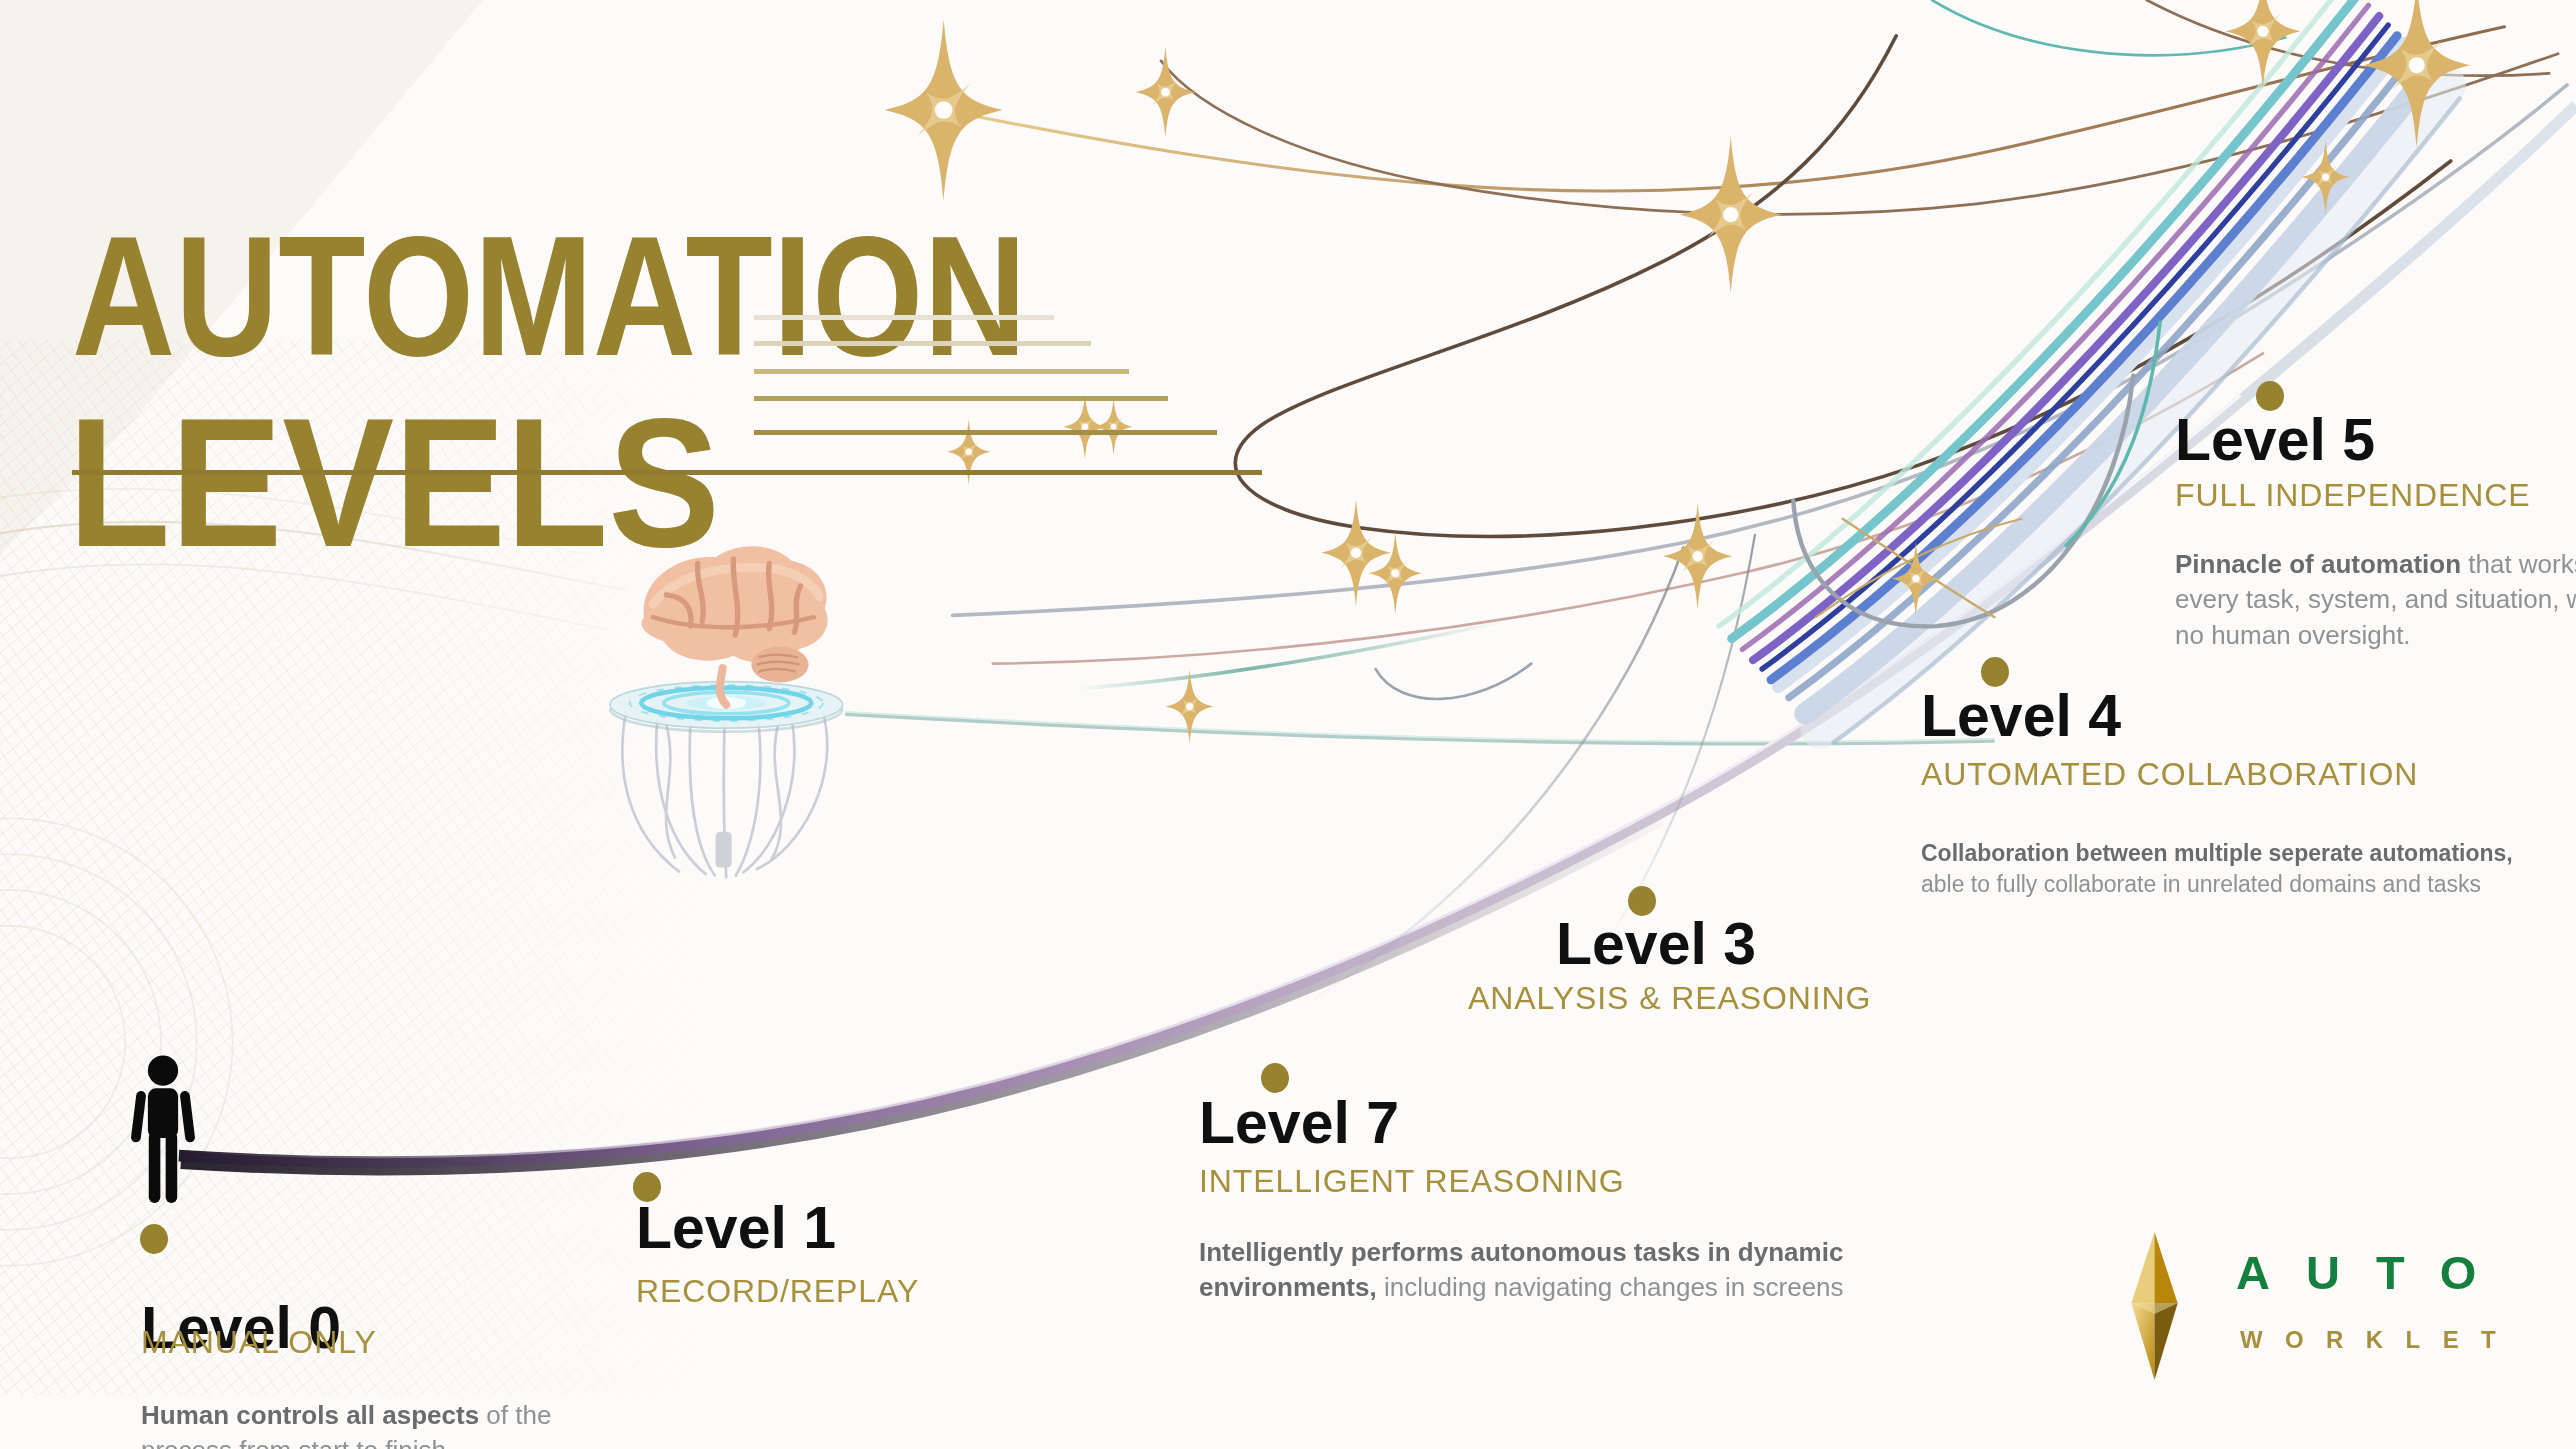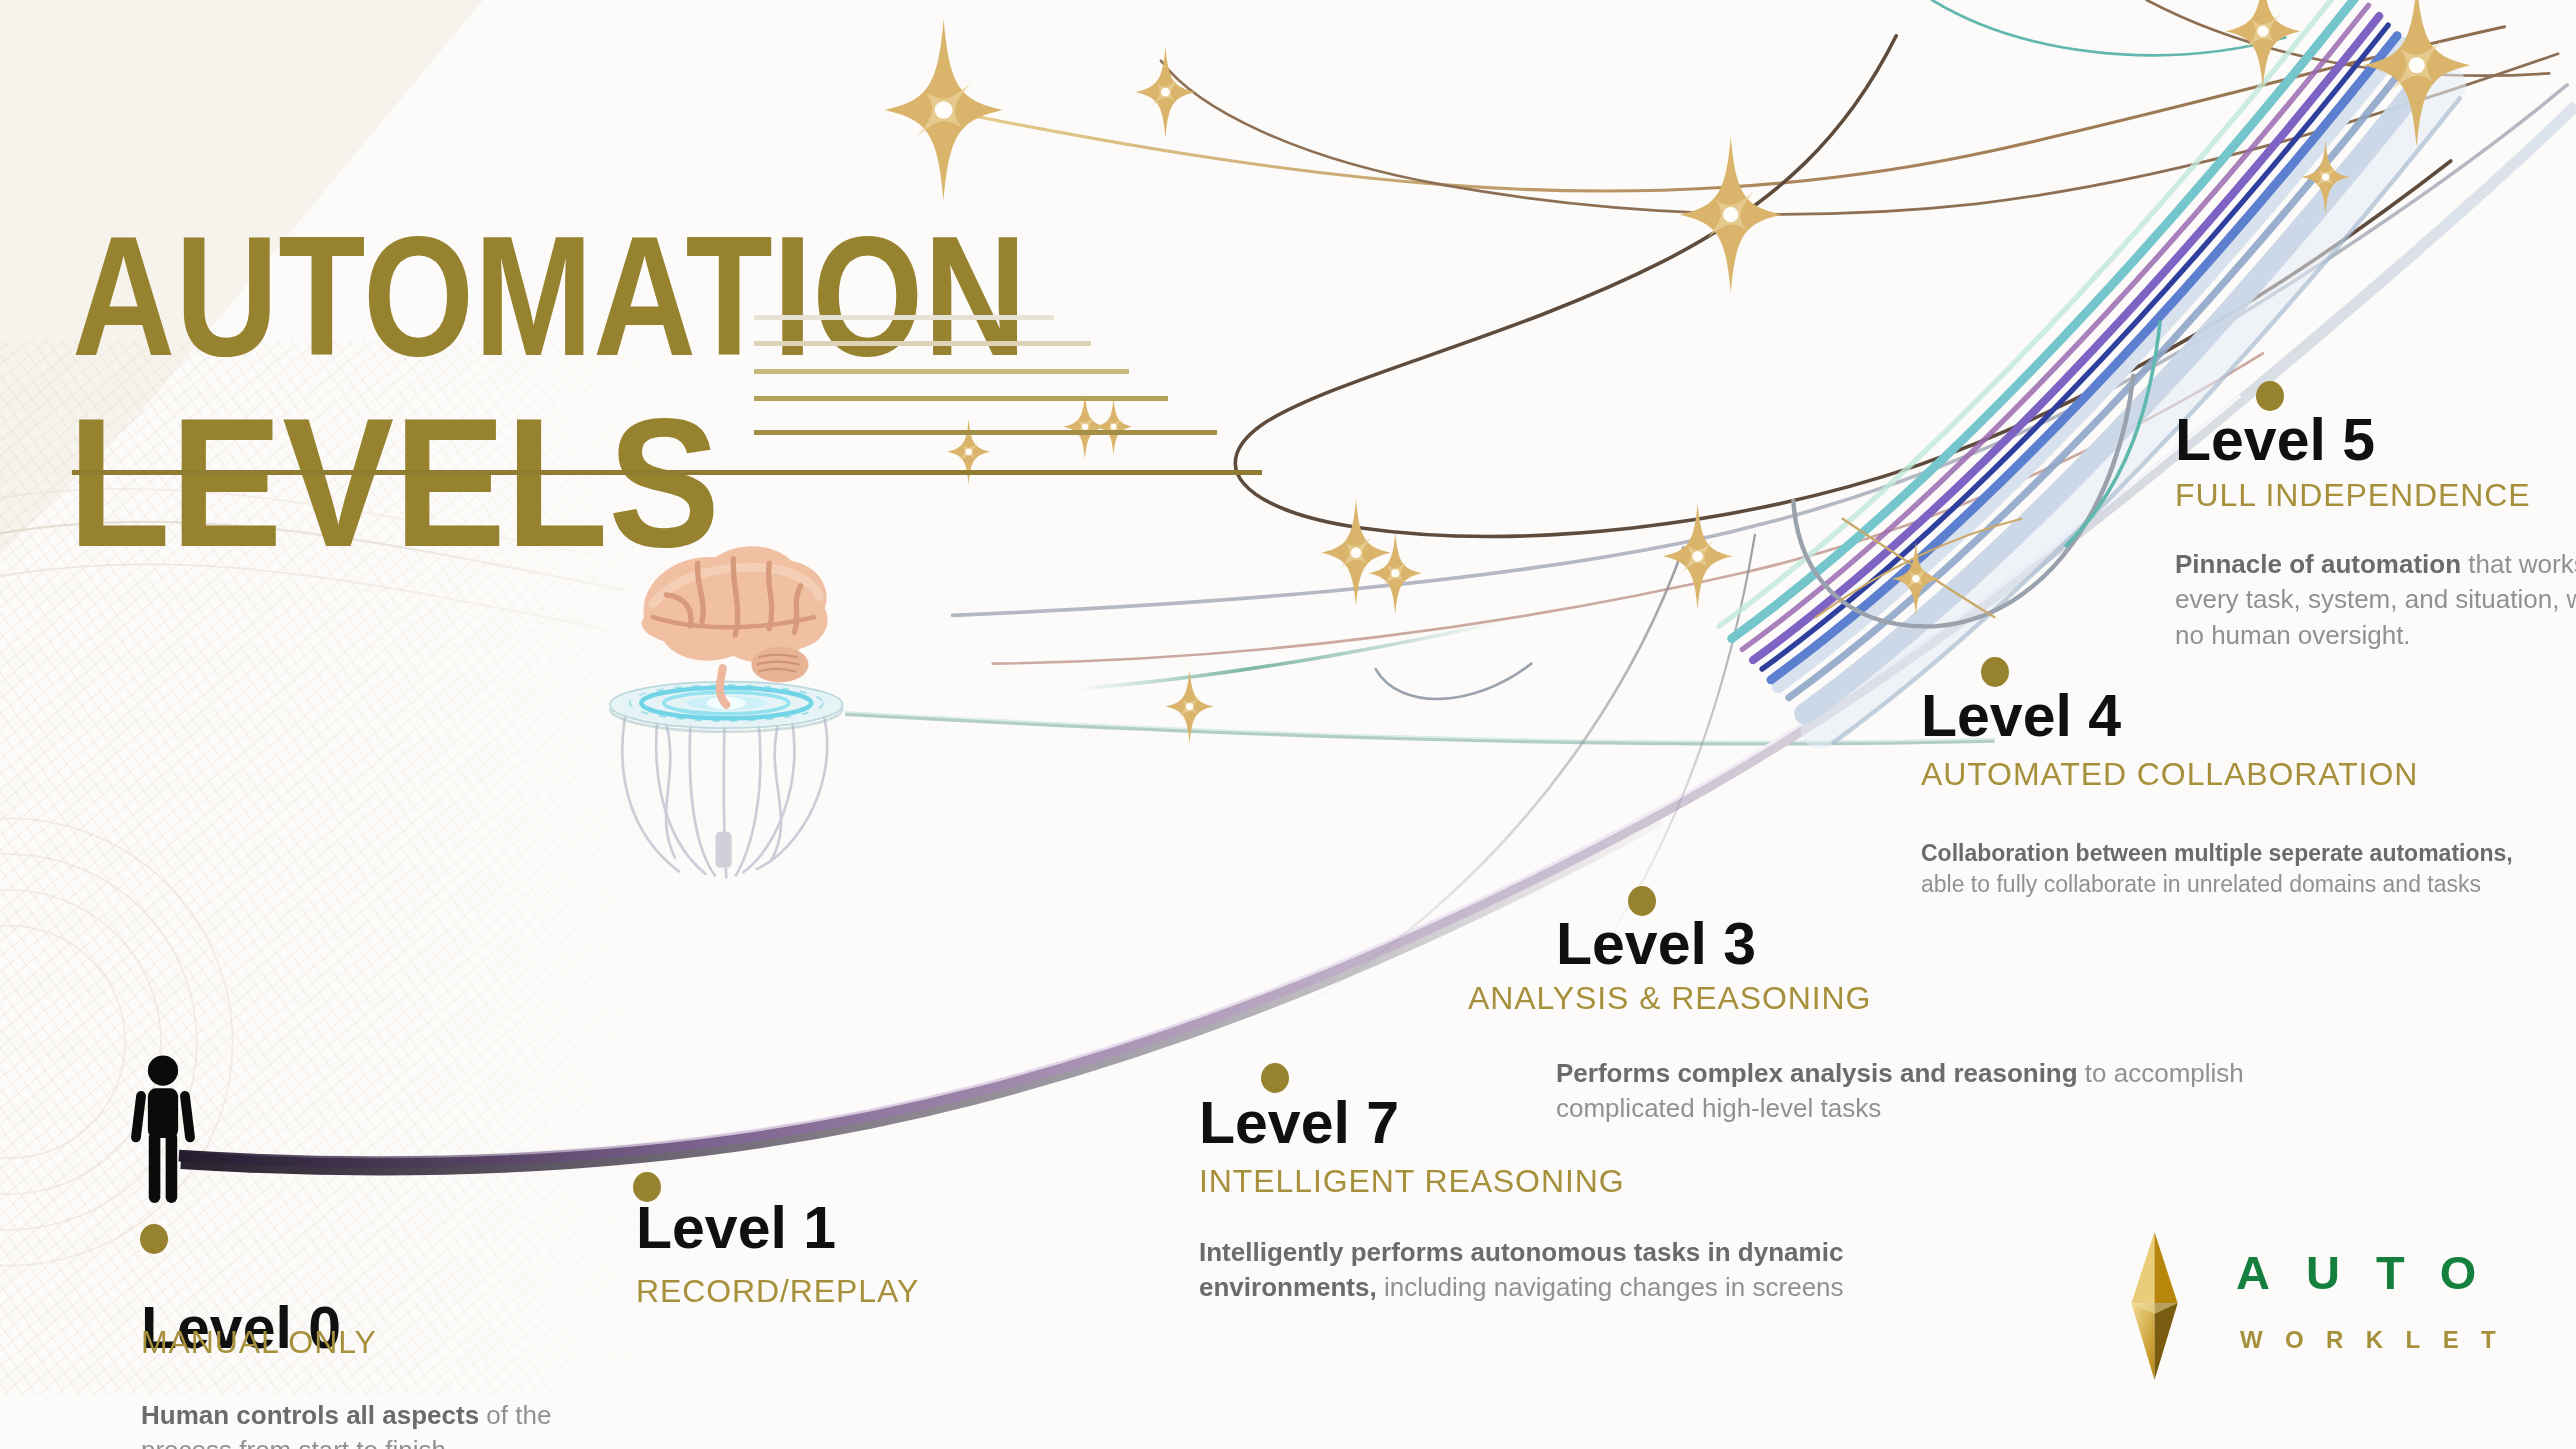--- a/index.html
+++ b/index.html
@@ -281,21 +281,20 @@
 
   <div class="txt lv-name lv1-name">Level 1</div>
   <div class="txt lv-sub lv1-sub">RECORD/REPLAY</div>
 
   <div class="txt lv-name lv2-name">Level 7</div>
   <div class="txt lv-sub lv2-sub">INTELLIGENT REASONING</div>
   <p class="txt lv-body lv2-body"><b>Intelligently performs autonomous tasks in dynamic environments,</b><span> including navigating changes in screens</span></p>
 
   <div class="txt lv-name lv3-name">Level 3</div>
   <div class="txt lv-sub lv3-sub">ANALYSIS &amp; REASONING</div>
-  <p class="txt lv-body lv3-body"><b>Performs complex analysis and reasoning</b><span> to accomplish complicated high-level tasks</span></p>
 
   <div class="txt lv-name lv4-name">Level 4</div>
   <div class="txt lv-sub lv4-sub">AUTOMATED COLLABORATION</div>
   <p class="txt lv-body lv4-body"><b>Collaboration between multiple seperate automations,</b><span> able to fully collaborate in unrelated domains and tasks</span></p>
 
   <div class="txt lv-name lv5-name">Level 5</div>
   <div class="txt lv-sub lv5-sub">FULL INDEPENDENCE</div>
   <p class="txt lv-body lv5-body"><b>Pinnacle of automation</b><span> that works for every task, system, and situation, with no human oversight.</span></p>
 
   <svg class="logo-diamond" width="57" height="148" viewBox="0 0 64 166">

